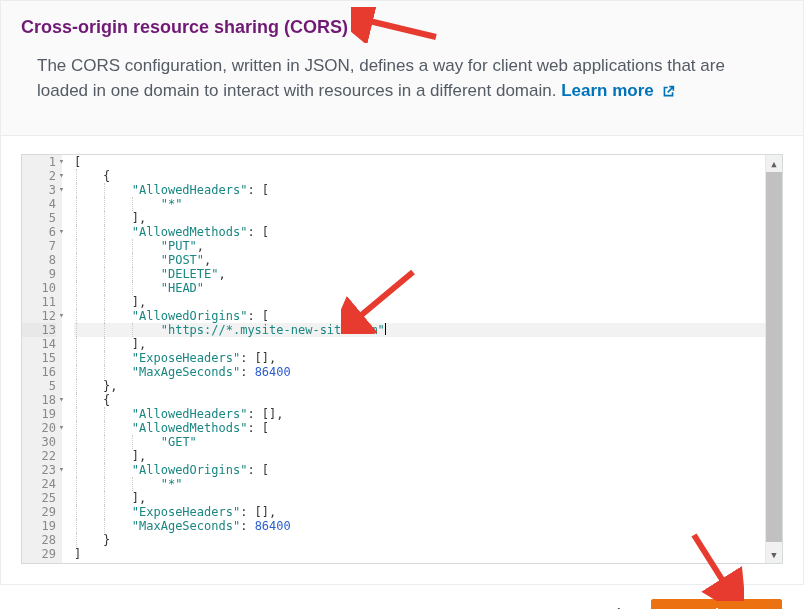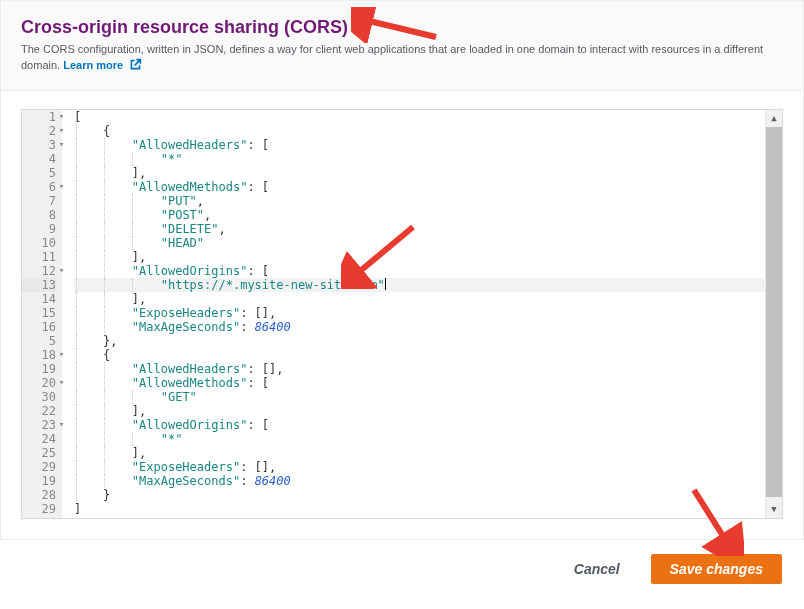--- a/index.html
+++ b/index.html
@@ -21,22 +21,22 @@
     position: relative;
     background: #fafafa;
   }
   h2.title {
     margin: 0 0 4px 0;
     font-size: 18px;
     font-weight: 700;
     color: #701a75;
   }
   .desc {
-    margin: 0;
-    font-size: 11px;
+    margin: 16px;
+    font-size: 17px;
     color: #545b64;
     line-height: 1.45;
   }
   a.learn-more {
     color: #0073bb;
     font-weight: 700;
     text-decoration: none;
   }
   .ext-icon {
     display: inline-block;
@@ -109,21 +109,21 @@
     position:absolute;
     top:0; bottom:0;
     border-left:1px dotted #ccc;
   }
   .current-line {
     background: #f2f2f2;
   }
   .tok-key { color: #1a8782; }
   .tok-str { color: #1a8782; }
   .tok-punc { color: #333; }
-  .tok-num { color: #2b5dcf; font-style: italic; }
+  .tok-num { color: #2b5dcf; }
   .cursor {
     display:inline-block;
     width:1px;
     height:12px;
     background:#000;
     vertical-align: -1px;
   }
   .footer {
     padding: 14px 22px;
     text-align: right;

